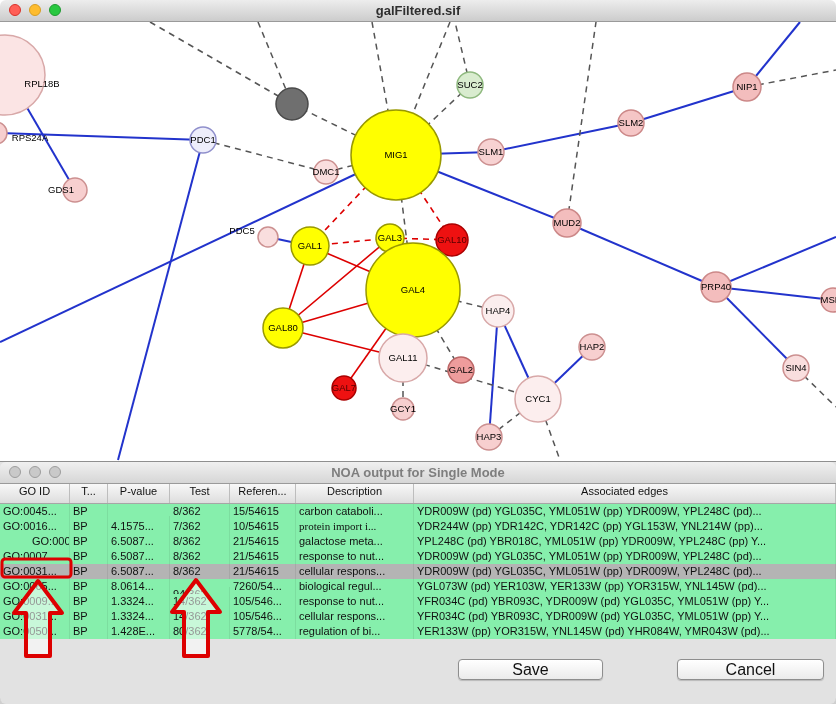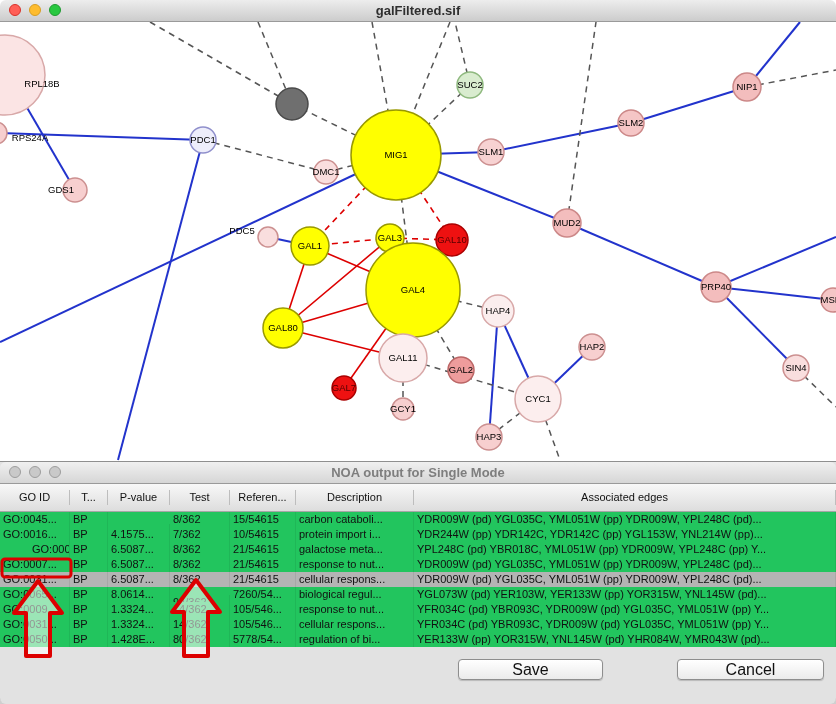--- a/index.html
+++ b/index.html
@@ -15,23 +15,23 @@
   .titlebar.inactive .title{color:#7e7e7e;}
   .lights{position:absolute;left:9px;top:4px;display:flex;gap:8px;z-index:6;}
   .light{width:12px;height:12px;border-radius:50%;border:1px solid rgba(0,0,0,0.25);}
   .light.red{background:#ff5f57;border-color:#d8322a;}
   .light.yellow{background:#febc2e;border-color:#d89e22;}
   .light.green{background:#28c840;border-color:#1f9a31;}
   .light.gray{background:#c9c9c9;border-color:#9d9d9d;}
   #graph-svg{position:absolute;top:0;left:0;z-index:1;}
   svg text{font-family:"Liberation Sans",sans-serif;}
   .table{position:absolute;top:22px;left:0;width:836px;height:151px;background:#ffffff;font-size:11px;color:#111;z-index:2;}
-  .thead{display:flex;height:28px;line-height:15px;background:linear-gradient(#f8f8f8,#dddddd);border-bottom:1px solid #a6a6a6;align-items:center;}
+  .thead{display:flex;height:20px;line-height:15px;background:linear-gradient(#f8f8f8,#dddddd);border-bottom:1px solid #a6a6a6;}
   .hcell{border-right:1px solid #bdbdbd;text-align:center;overflow:hidden;white-space:nowrap;}
-  .trow{display:flex;height:15px;line-height:15px;background:#22c55e;}
+  .trow{display:flex;height:15px;line-height:15px;background:#86efac;}
   .trow.selected{background:#b4b4b4;}
   .tcell{padding-left:3px;border-right:1px solid rgba(0,0,0,0.07);overflow:hidden;white-space:nowrap;}
   .flex{flex:1;}
   .btn{position:absolute;top:197px;height:21px;border:1px solid #8e8e8e;border-radius:4px;background:linear-gradient(#ffffff,#ebebeb);font-size:16px;font-family:inherit;color:#111;box-shadow:0 1px 1px rgba(0,0,0,0.18);z-index:3;}
   #save-btn{left:458px;width:145px;}
   #cancel-btn{left:677px;width:147px;}
   #annot-svg{position:absolute;top:0;left:0;z-index:20;pointer-events:none;}
 </style>
 </head>
 <body>
@@ -184,21 +184,21 @@
             <div class="tcell" style="width: 66px;">15/54615</div>
             <div class="tcell" style="width: 118px;">carbon cataboli...</div>
             <div class="tcell flex">YDR009W (pd) YGL035C, YML051W (pp) YDR009W, YPL248C (pd)...</div>
           </div>
           <div class="trow">
             <div class="tcell" style="width: 70px;">GO:0016...</div>
             <div class="tcell" style="width: 38px;">BP</div>
             <div class="tcell" style="width: 62px;">4.1575...</div>
             <div class="tcell" style="width: 60px;">7/362</div>
             <div class="tcell" style="width: 66px;">10/54615</div>
-            <div class="tcell" style="width: 118px;">protein import i...</div>
+            <div class="tcell" style="width: 118px; font-family: Liberation Serif, serif;">protein import i...</div>
             <div class="tcell flex">YDR244W (pp) YDR142C, YDR142C (pp) YGL153W, YNL214W (pp)...</div>
           </div>
           <div class="trow">
             <div class="tcell" style="width: 70px; padding-left: 32px;">GO:0006...</div>
             <div class="tcell" style="width: 38px;">BP</div>
             <div class="tcell" style="width: 62px;">6.5087...</div>
             <div class="tcell" style="width: 60px;">8/362</div>
             <div class="tcell" style="width: 66px;">21/54615</div>
             <div class="tcell" style="width: 118px;">galactose meta...</div>
             <div class="tcell flex">YPL248C (pd) YBR018C, YML051W (pp) YDR009W, YPL248C (pp) Y...</div>

